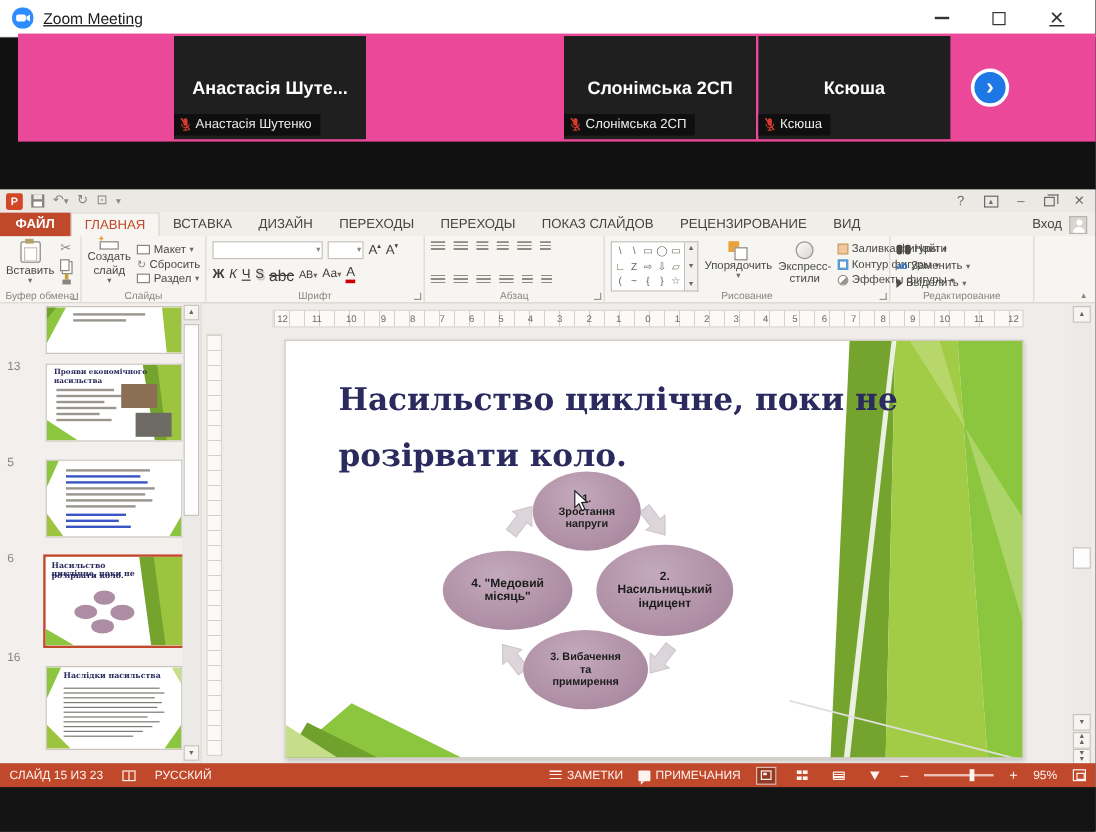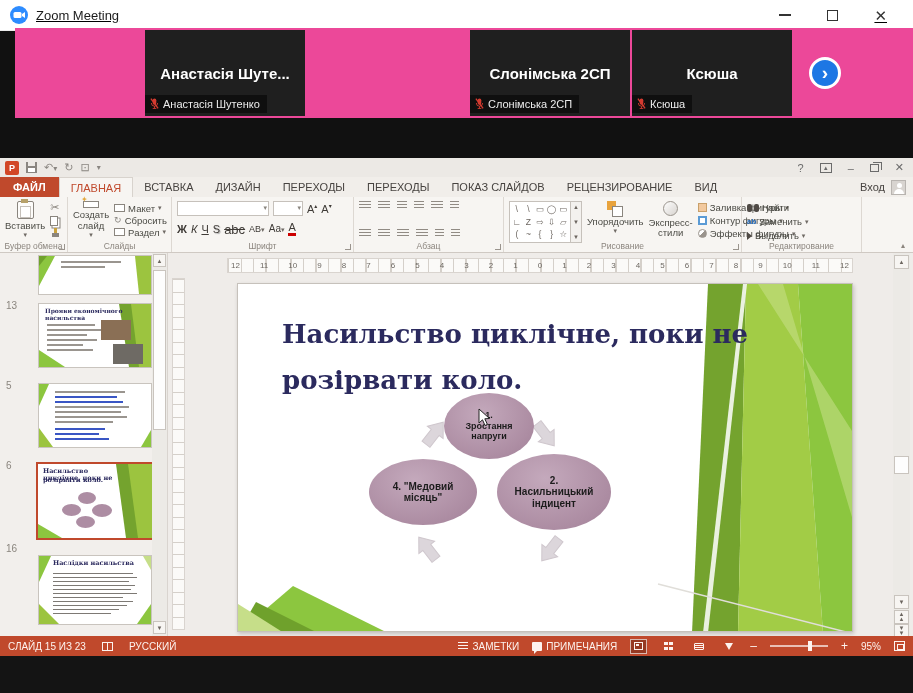--- a/index.html
+++ b/index.html
@@ -568,20 +568,23 @@
             <use href="#barrow" transform="translate(190,265) rotate(-128)"></use>
           </g>
         </svg>
 
         <div class="ellipse" style="left:206px; top:109px; width:90px; height:66px">1.
 Зростання
 напруги</div>
         <div class="ellipse" style="left:259px; top:170px; width:114px; height:76px; font-size:10px">2.
 Насильницький
 індицент</div>
+        <div class="ellipse" style="left:198px; top:241px; width:104px; height:66px">3. Вибачення
+та
+примирення</div>
         <div class="ellipse" style="left:131px; top:175px; width:108px; height:66px; font-size:10px">4. "Медовий
 місяць"</div>
 
         <svg class="cursor-svg" style="left:240px; top:124px" width="13" height="19" viewBox="0 0 13 19">
           <path d="M1,1 L1,15 L4.5,11.8 L7,17.5 L9.4,16.4 L6.8,10.8 L11.5,10.5 Z" fill="#fff" stroke="#222" stroke-width="1"></path>
         </svg>
       </div>
 
       <div class="rscroll">
         <div class="rsbtn" style="top:2px">▲</div>

